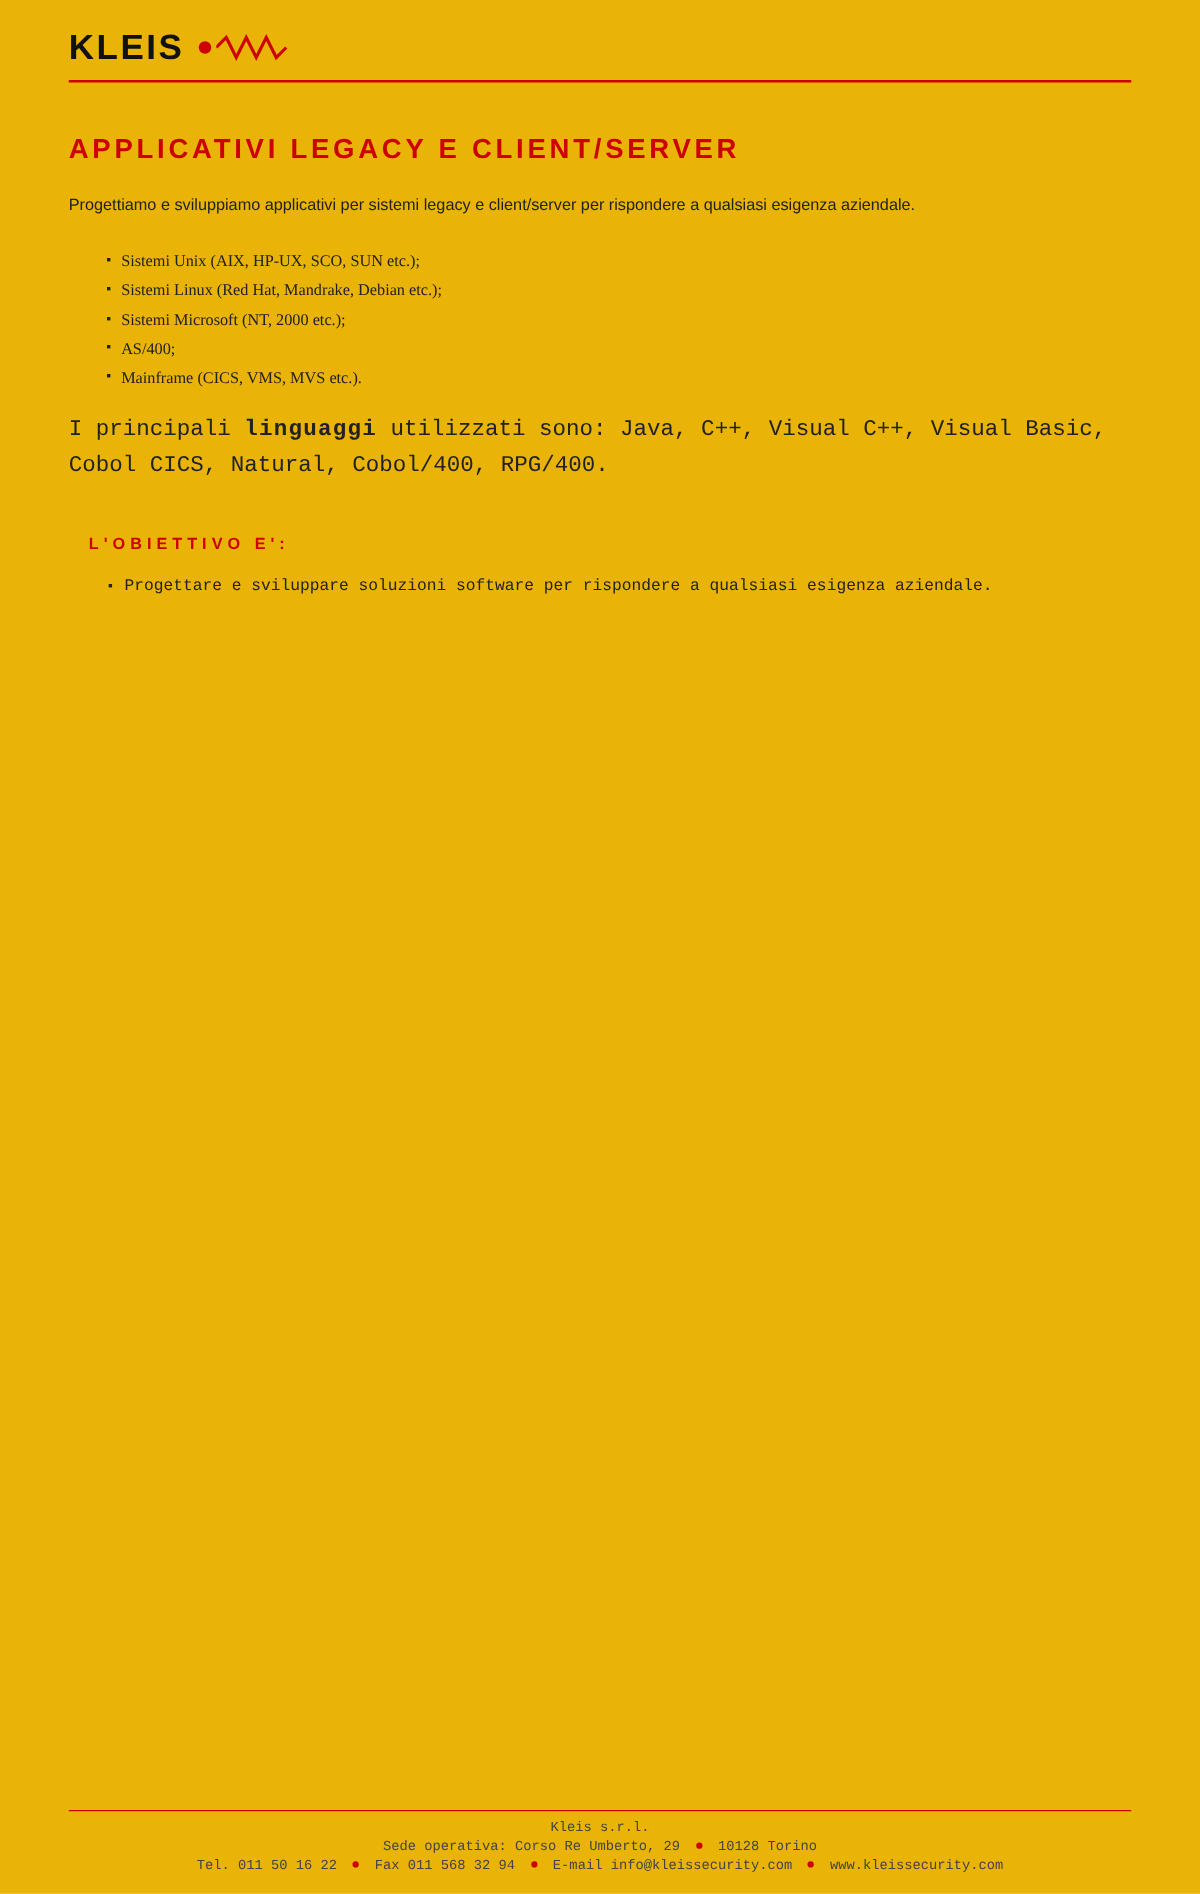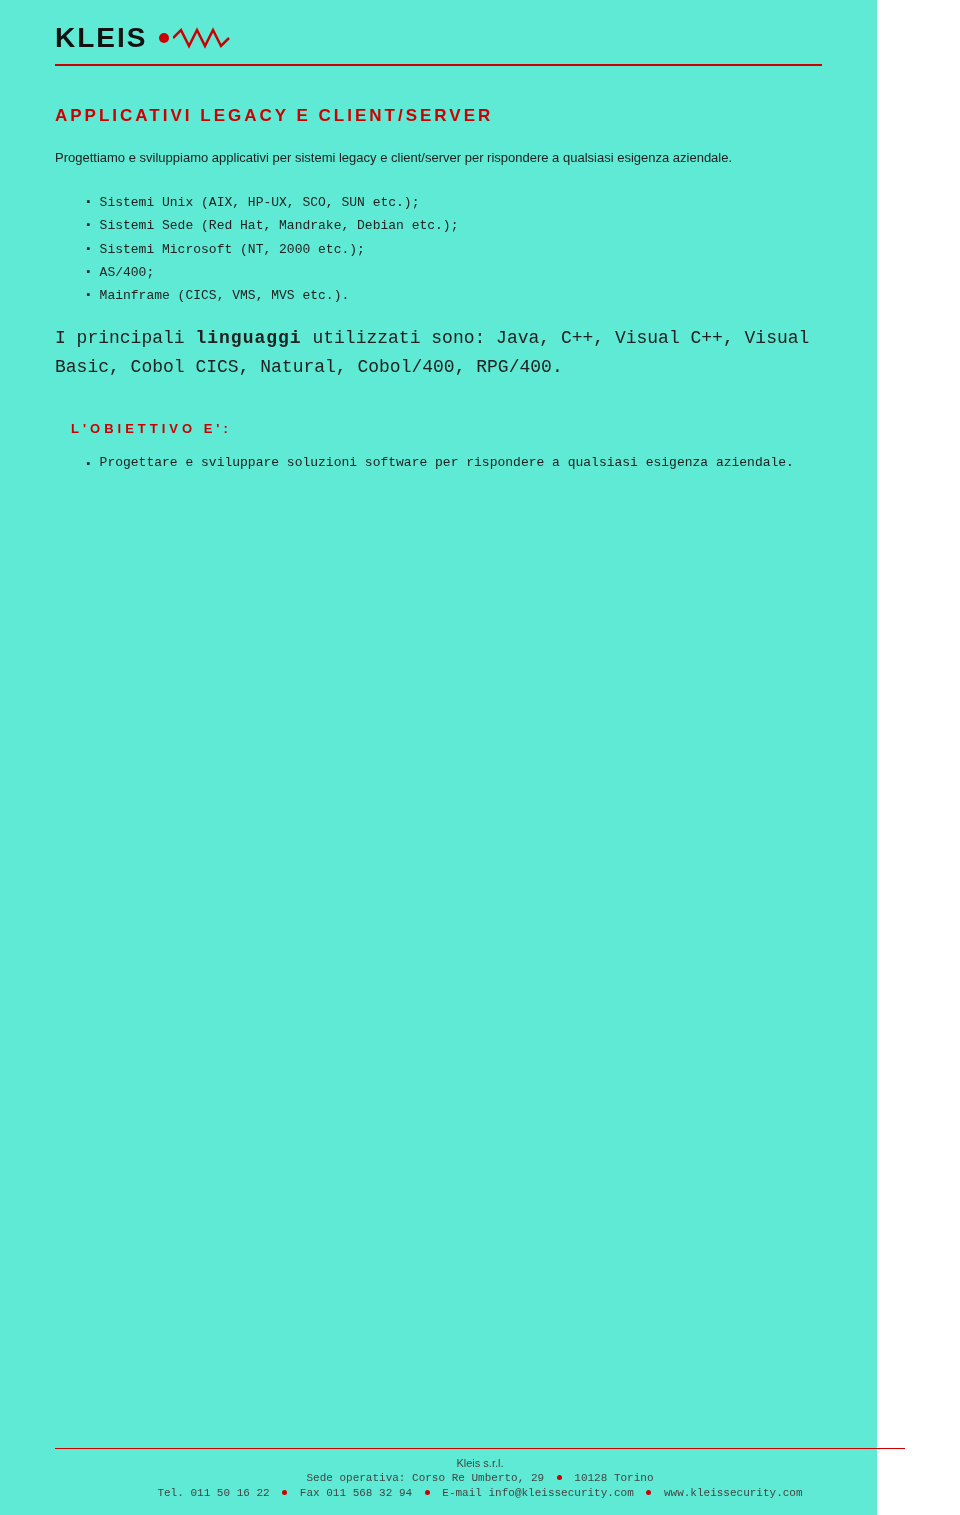--- a/index.html
+++ b/index.html
@@ -11,23 +11,23 @@
     body {
       background: #ffffff;
       font-family: 'Courier New', Courier, monospace;
       color: #222222;
       width: 960px;
       min-height: 1515px;
       position: relative;
     }
 
     .page-wrapper {
-      width: 877px;
+      width: 960px;
       min-height: 1515px;
-      background: #5eead4;
+      background: #eab308;
       position: relative;
       padding: 0;
     }
 
     
     .header {
       padding: 22px 55px 10px 55px;
       display: flex;
       align-items: center;
     }
@@ -68,21 +68,21 @@
       background: #cc0000;
     }
 
     
     .main-content {
       padding: 40px 55px 20px 55px;
     }
 
     .page-title {
       font-family: Arial, sans-serif;
-      font-size: 17px;
+      font-size: 22px;
       font-weight: 700;
       color: #cc0000;
       letter-spacing: 3px;
       text-transform: uppercase;
       margin-bottom: 22px;
     }
 
     .intro-text {
       font-family: Liberation Sans, sans-serif;
       font-size: 13px;
@@ -104,21 +104,21 @@
       letter-spacing: 1px;
     }
 
     .bullet-list {
       list-style: none;
       margin-left: 30px;
       margin-bottom: 16px;
     }
 
     .bullet-list li {
-      font-family: Liberation Mono, monospace;
+      font-family: Liberation Serif, serif;
       font-size: 13px;
       color: #222;
       line-height: 1.8;
       display: flex;
       align-items: flex-start;
       gap: 8px;
     }
 
     .bullet-list li::before {
       content: '▪';
@@ -194,21 +194,21 @@
       background: #cc0000;
       margin-bottom: 8px;
     }
 
     .footer-content {
       text-align: center;
       padding: 0 55px 16px 55px;
     }
 
     .footer-company {
-      font-family: Liberation Sans, sans-serif;
+      font-family: Liberation Mono, monospace;
       font-size: 11px;
       color: #444;
       margin-bottom: 3px;
     }
 
     .footer-address {
       font-family: 'Courier New', Courier, monospace;
       font-size: 11px;
       color: #444;
       margin-bottom: 3px;
@@ -256,21 +256,21 @@
     <h1 class="page-title">APPLICATIVI LEGACY E CLIENT/SERVER</h1>
 
     <p class="intro-text">Progettiamo e sviluppiamo applicativi per sistemi legacy e client/server per rispondere a qualsiasi esigenza aziendale.</p>
 
 
     <ul class="bullet-list">
       <li>
           <span>Sistemi Unix (AIX, HP-UX, SCO, SUN etc.);</span>
         </li>
       <li>
-          <span>Sistemi Sede (Red Hat, Mandrake, Debian etc.);</span>
+          <span>Sistemi Linux (Red Hat, Mandrake, Debian etc.);</span>
         </li>
       <li>
           <span>Sistemi Microsoft (NT, 2000 etc.);</span>
         </li>
       <li>
           <span>AS/400;</span>
         </li>
       <li>
           <span>Mainframe (CICS, VMS, MVS etc.).</span>
         </li>

